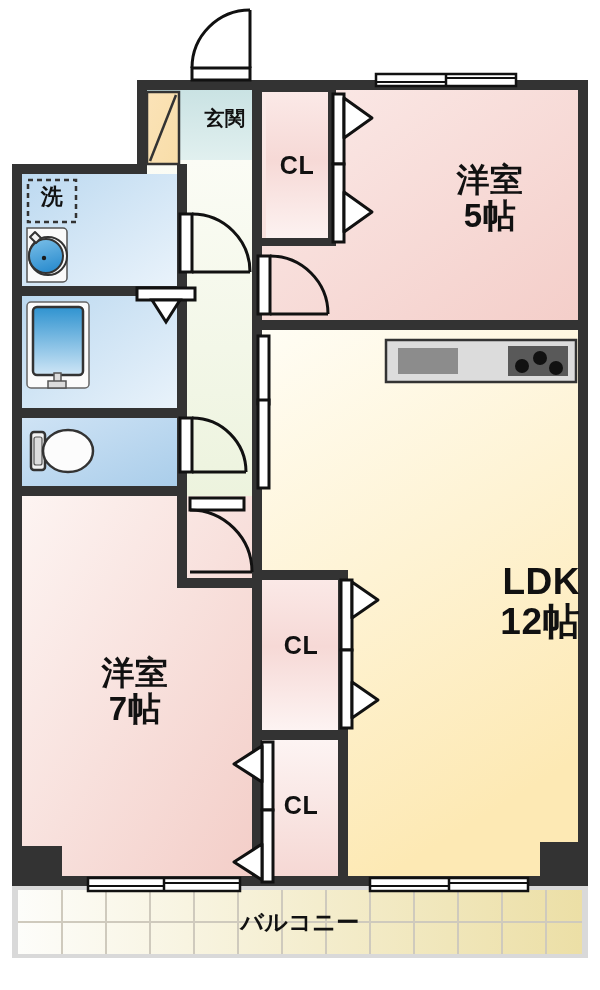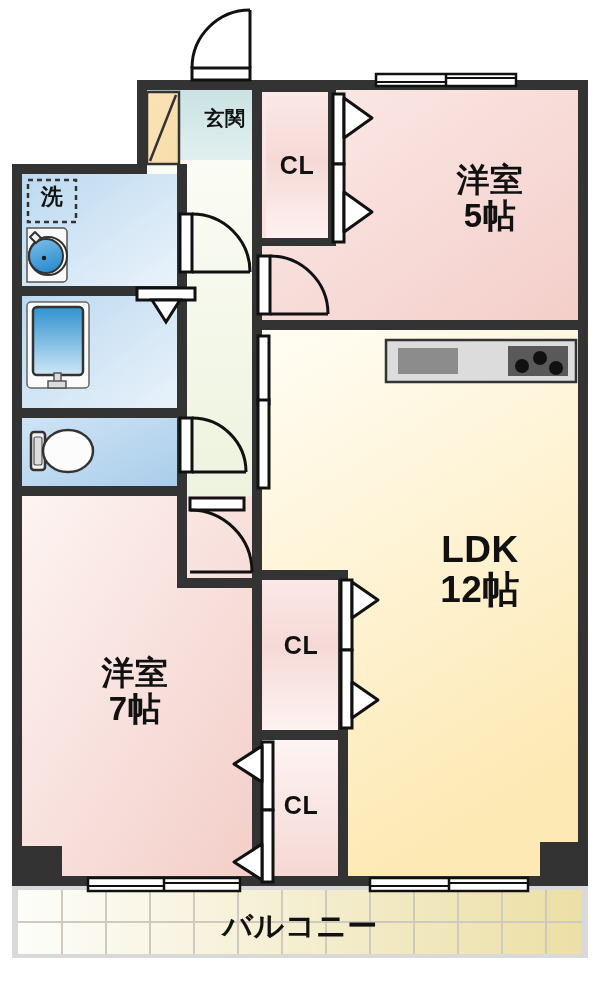--- a/index.html
+++ b/index.html
@@ -283,24 +283,24 @@
 </svg>
 
 <div class="lbl" style="left:182px;top:108px;width:86px;font-size:20px;">玄関</div>
 
 <div class="lbl" style="left:400px;top:162px;width:180px;font-size:33px;">洋室
 5帖</div>
 
 <div class="lbl" style="left:40px;top:655px;width:190px;font-size:33px;">洋室
 7帖</div>
 
-<div class="lbl" style="left:380px;top:530px;width:200px;font-size:37px;">LDK
+<div class="lbl" style="left:380px;top:562px;width:200px;font-size:37px;text-align:right;">LDK
 12帖</div>
 
 <div class="lbl" style="left:268px;top:152px;width:58px;font-size:25px;">CL</div>
 
 <div class="lbl" style="left:272px;top:632px;width:58px;font-size:25px;">CL</div>
 
 <div class="lbl" style="left:272px;top:792px;width:58px;font-size:25px;">CL</div>
 
 <div class="lbl" style="left:29px;top:185px;width:46px;font-size:22px;">洗</div>
 
-<div class="lbl" style="left:175px;top:910px;width:250px;font-size:30px;">バルコニー</div>
+<div class="lbl" style="left:175px;top:910px;width:250px;font-size:23px;">バルコニー</div>
 
 </body></html>

